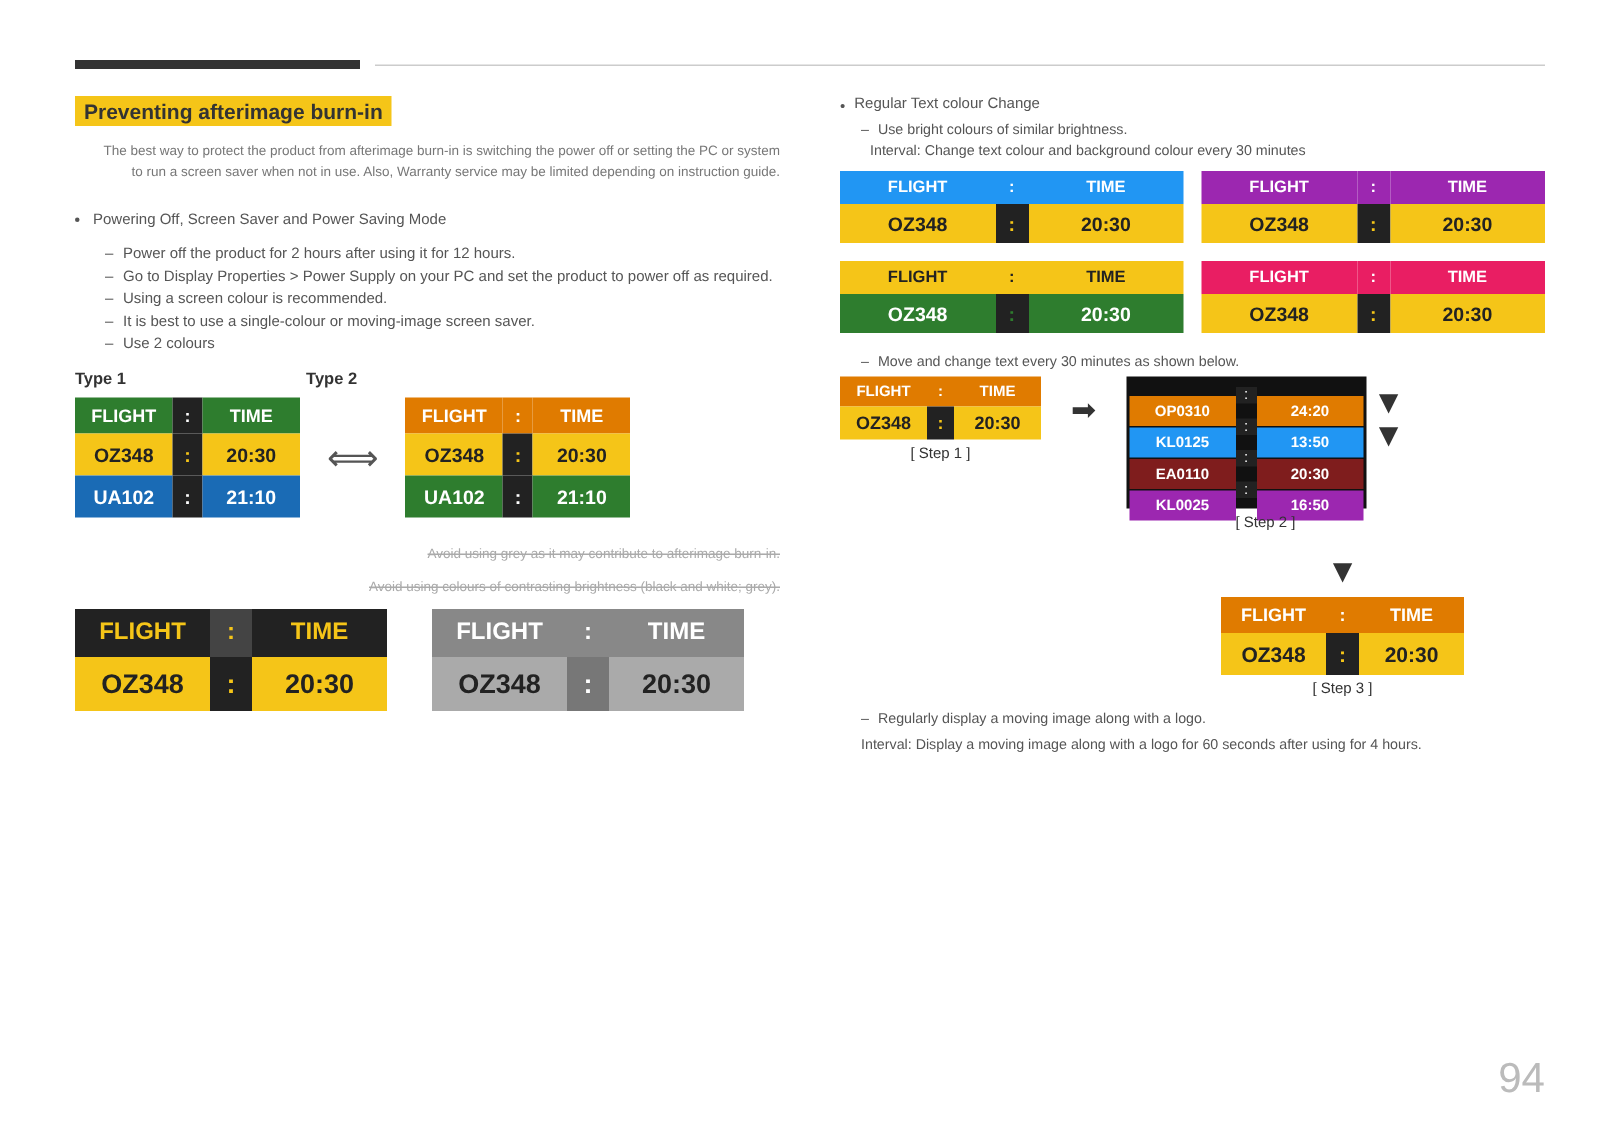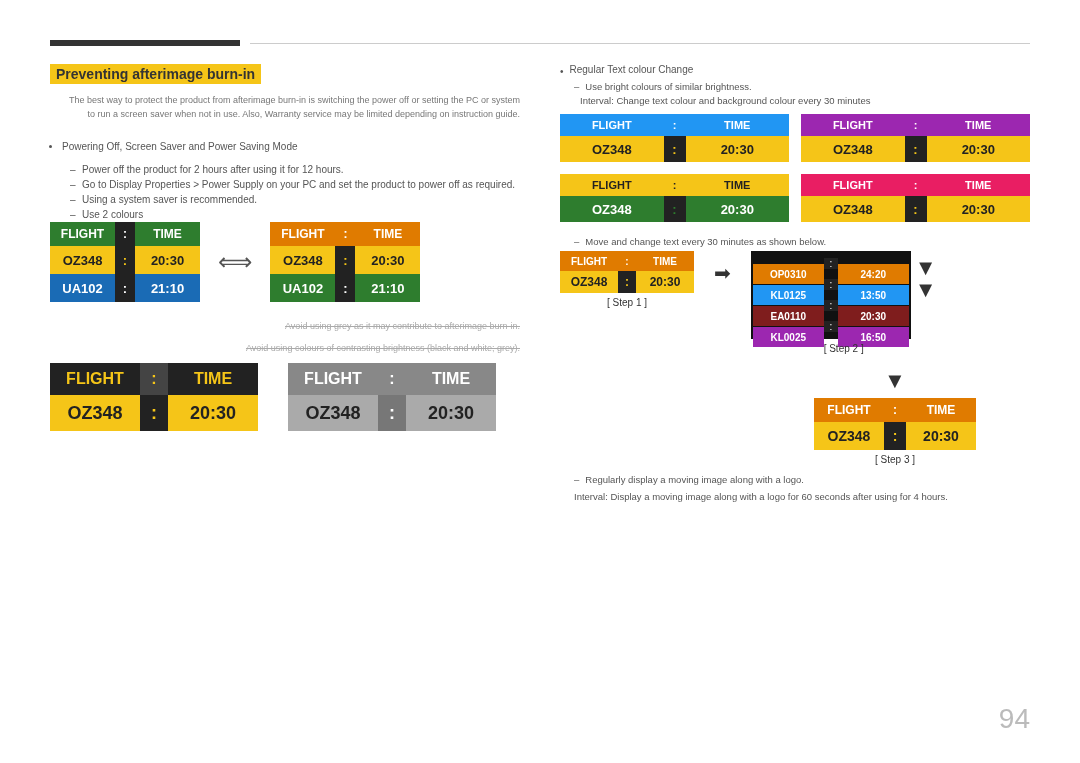--- a/index.html
+++ b/index.html
@@ -431,28 +431,33 @@
       <div class="section-title">Preventing afterimage burn-in</div>
 
       <p class="body-text small">The best way to protect the product from afterimage burn-in is switching the power off or setting the PC or system to run a screen saver when not in use. Also, Warranty service may be limited depending on instruction guide.</p>
 
       <ul class="bullet-list">
         <li>Powering Off, Screen Saver and Power Saving Mode</li>
       </ul>
       <ul class="dash-list">
         <li>Power off the product for 2 hours after using it for 12 hours.</li>
         <li>Go to Display Properties &gt; Power Supply on your PC and set the product to power off as required.</li>
-        <li>Using a system saver is recommended.</li>
+        <li>Using a screen colour is recommended.</li>
+        <li>It is best to use a single-colour or moving-image screen saver.</li>
       </ul>
 
       <ul class="dash-list">
         <li>Use 2 colours</li>
       </ul>
 
       
+      <div class="type-labels">
+        <span class="type-label">Type 1</span>
+        <span class="type-label">Type 2</span>
+      </div>
 
       
       <div class="types-row">
 
         <div class="flight-board">
 
           <div class="fb-row">
             <div class="fb-cell fb-header-cell t1-header t1-flight">FLIGHT</div>
             <div class="fb-cell fb-header-cell t1-header t1-sep">:</div>
             <div class="fb-cell fb-header-cell t1-header t1-time">TIME</div>

